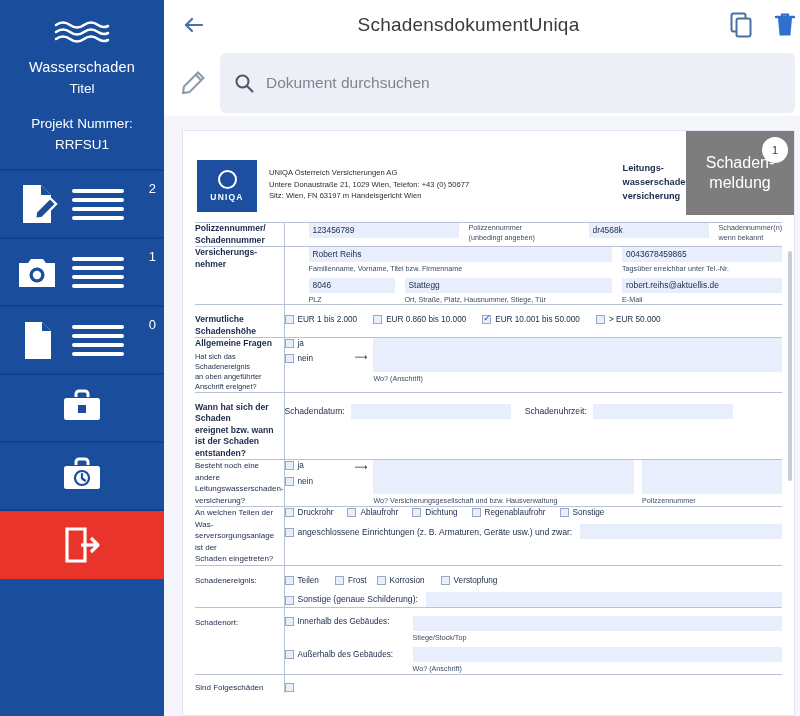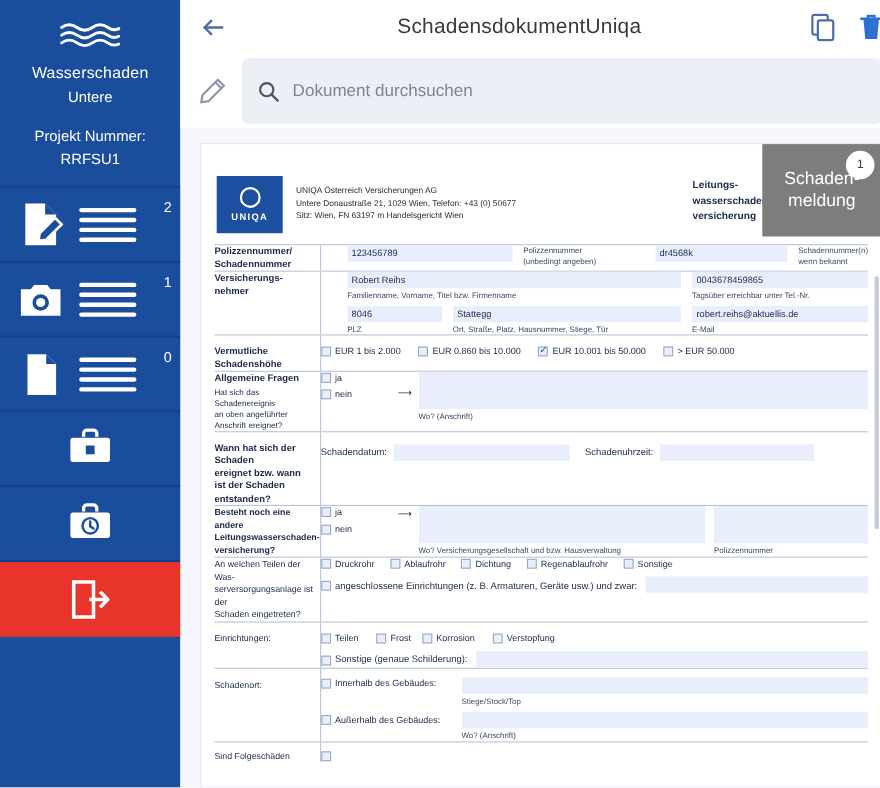--- a/index.html
+++ b/index.html
@@ -256,21 +256,21 @@
   <div class="sidebar">
     <div class="sb-head">
       <svg class="waves" viewBox="0 0 56 26">
         <g fill="none" stroke="#ffffff" stroke-width="2.6" stroke-linecap="round">
           <path d="M2 5 q7 -5 14 0 q7 5 14 0 q7 -5 14 0 q5 3.5 10 1"></path>
           <path d="M2 12 q7 -5 14 0 q7 5 14 0 q7 -5 14 0 q5 3.5 10 1"></path>
           <path d="M2 19 q7 -5 14 0 q7 5 14 0 q7 -5 14 0 q5 3.5 10 1"></path>
         </g>
       </svg>
       <div class="sb-title">Wasserschaden</div>
-      <div class="sb-sub">Untere</div>
+      <div class="sb-sub">Titel</div>
       <div class="sb-proj">Projekt Nummer:</div>
       <div class="sb-sub">RRFSU1</div>
     </div>
     <div class="sb-divider"></div>
 
     <div class="sb-item">
       <svg class="sb-icon" viewBox="0 0 46 46">
         <path d="M9 4 h18 l10 10 v28 h-28 z" fill="#ffffff"></path>
         <path d="M27 4 v10 h10 z" fill="#1a4d9c"></path>
         <path d="M36 17 l6 6 -14 14 -7 1 1 -7 z" fill="#1a4d9c" stroke="#ffffff" stroke-width="2.4"></path>
@@ -516,21 +516,21 @@
               <div class="flex" style="align-items:center;">
                 <span style="flex:0 0 auto; margin-right:6px;">Schadendatum:</span>
                 <span class="fldbox" style="flex:1 1 0; max-width:160px;"></span>
                 <span style="flex:0 0 auto; margin:0 6px 0 14px;">Schadenuhrzeit:</span>
                 <span class="fldbox" style="flex:1 1 0; max-width:140px;"></span>
               </div>
             </td>
           </tr>
 
           <tr class="rowline">
-            <td class="lbl" style="white-space: pre-line; font-weight:bold; font-size:8px;">Besteht noch eine andere
+            <td class="lbl" style="white-space: pre-line; font-weight:normal; font-size:8px;">Besteht noch eine andere
 Leitungswasserschaden-
 versicherung?</td>
             <td class="cell">
               <div class="flex">
                 <div style="flex:0 0 64px;">
                   <div class="opt">
                     <span class="cb"></span>
                     <span>ja</span>
                   </div>
                   <div class="opt" style="margin-top:5px;">
@@ -580,21 +580,21 @@
               </div>
               <div class="flex" style="margin-top:6px; align-items:center;">
                 <span class="cb"></span>
                 <span style="flex:0 0 auto; margin-right:8px;">angeschlossene Einrichtungen (z. B. Armaturen, Geräte usw.) und zwar:</span>
                 <span class="fldbox" style="flex:1 1 0;"></span>
               </div>
             </td>
           </tr>
 
           <tr class="rowline">
-            <td class="lbl" style="font-weight:normal; font-size:8px; padding-top:9px;">Einrichtungen:</td>
+            <td class="lbl" style="font-weight:normal; font-size:8px; padding-top:9px;">Schadenereignis:</td>
             <td class="cell" style="padding-top:9px;">
               <div class="optrow">
                 <div class="opt" style="margin-right:16px;">
                   <span class="cb"></span>
                   <span>Teilen</span>
                 </div>
                 <div class="opt" style="">
                   <span class="cb"></span>
                   <span>Frost</span>
                 </div>

